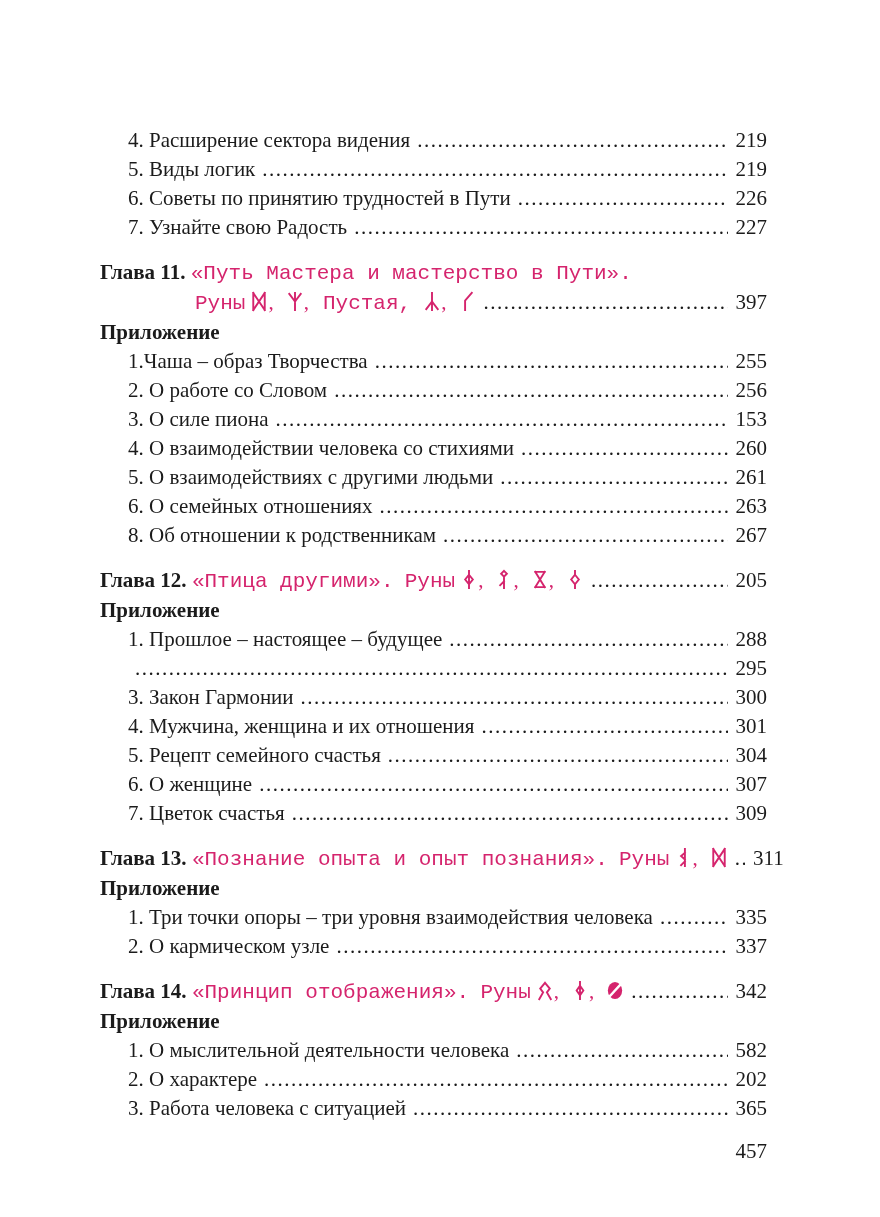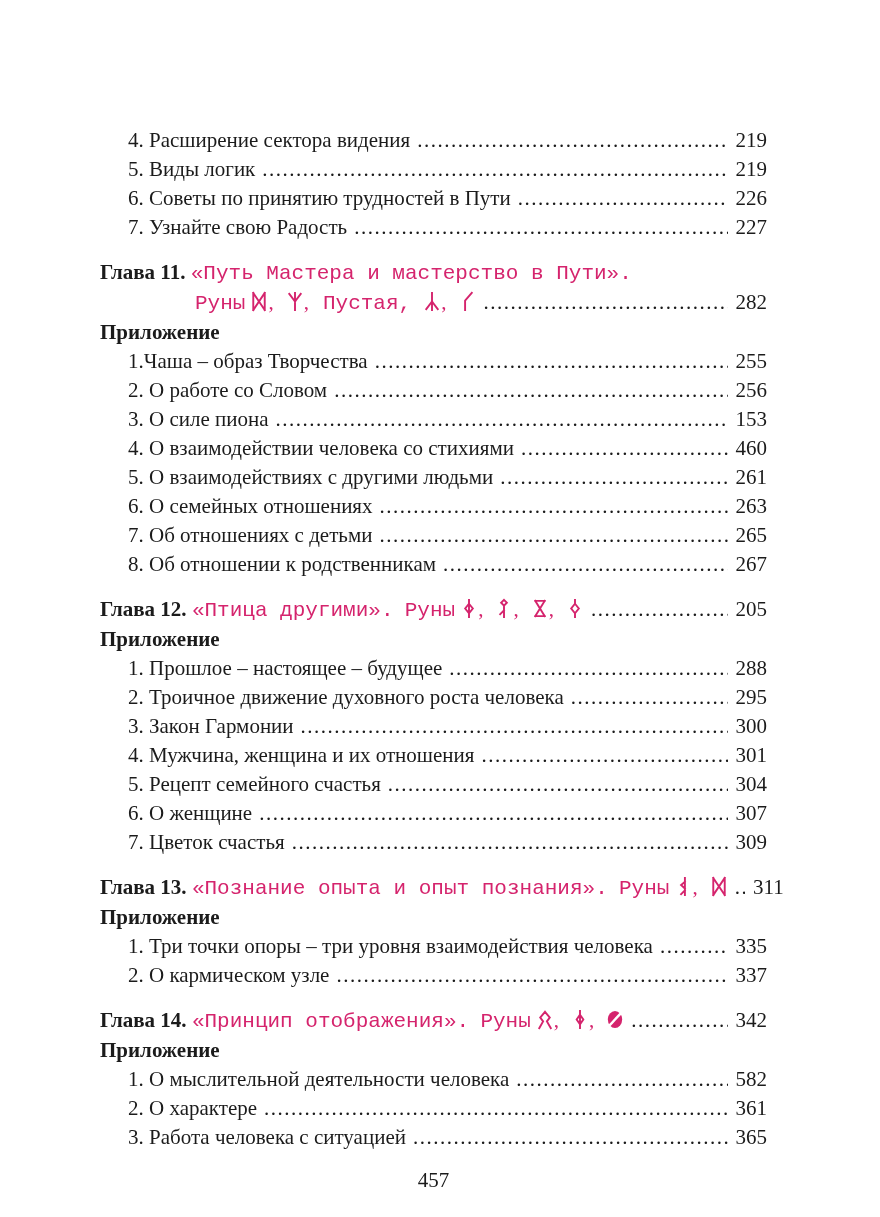--- a/index.html
+++ b/index.html
@@ -63,21 +63,21 @@
     stroke-width:2;
     stroke-linecap:square;
     stroke-linejoin:miter;
   }
   .rune .fl{fill:var(--accent);stroke:none;}
   .rune .wh{fill:none;stroke:#ffffff;stroke-width:2.6;stroke-linecap:round;}
   .rune-comma{color:var(--accent);margin-right:7px;}
   .empty-rune{margin:0 7px 0 7px;}
   .folio{
     margin-top:14px;
-    text-align:center;
+    text-align:right;
     font-size:21px;
     line-height:29px;
   }
 </style>
 </head>
 <body>
 
 <div class="page">
 
   <div class="toc-line lvl-item">
@@ -114,21 +114,21 @@
             <path class="st" d="M3 2 V20 M15 2 V20 M3 2 L15 20 M15 2 L3 20"></path>
           </svg><span class="rune-comma">,</span><svg class="rune" viewBox="0 0 18 22">
             <path class="st" d="M9 2 V20 M9 11 L3 3 M9 11 L15 3"></path>
           </svg><span class="rune-comma">,</span><span class="accent empty-rune">Пустая,</span><svg class="rune" viewBox="0 0 18 22">
             <path class="st" d="M9 2 V20 M9 11 L3 19 M9 11 L15 19"></path>
           </svg><span class="rune-comma">,</span><svg class="rune" viewBox="0 0 18 22">
             <path class="st" d="M14 2 L7 10 L7 20"></path>
           </svg>
       </span>
       <span class="dots"></span>
-      <span class="pagenum">282</span>
+      <span class="pagenum">397</span>
     </div>
     <div class="toc-line">
       <span class="line-text bold">Приложение</span>
     </div>
     <div class="toc-line lvl-item">
       <span class="line-text">1.Чаша – образ Творчества</span>
       <span class="dots"></span>
       <span class="pagenum">255</span>
     </div>
     <div class="toc-line lvl-item">
@@ -137,36 +137,31 @@
       <span class="pagenum">256</span>
     </div>
     <div class="toc-line lvl-item">
       <span class="line-text">3. О силе пиона</span>
       <span class="dots"></span>
       <span class="pagenum">153</span>
     </div>
     <div class="toc-line lvl-item">
       <span class="line-text">4. О взаимодействии человека со стихиями</span>
       <span class="dots"></span>
-      <span class="pagenum">460</span>
+      <span class="pagenum">260</span>
     </div>
     <div class="toc-line lvl-item">
       <span class="line-text">5. О взаимодействиях с другими людьми</span>
       <span class="dots"></span>
       <span class="pagenum">261</span>
     </div>
     <div class="toc-line lvl-item">
       <span class="line-text">6. О семейных отношениях</span>
       <span class="dots"></span>
       <span class="pagenum">263</span>
-    </div>
-    <div class="toc-line lvl-item">
-      <span class="line-text">7. Об отношениях с детьми</span>
-      <span class="dots"></span>
-      <span class="pagenum">265</span>
     </div>
     <div class="toc-line lvl-item">
       <span class="line-text">8. Об отношении к родственникам</span>
       <span class="dots"></span>
       <span class="pagenum">267</span>
     </div>
   </div>
 
   <div class="chapter-block">
     <div class="toc-line">
@@ -188,21 +183,20 @@
     </div>
     <div class="toc-line">
       <span class="line-text bold">Приложение</span>
     </div>
     <div class="toc-line lvl-item">
       <span class="line-text">1. Прошлое – настоящее – будущее</span>
       <span class="dots"></span>
       <span class="pagenum">288</span>
     </div>
     <div class="toc-line lvl-item">
-      <span class="line-text">2. Троичное движение духовного роста человека</span>
       <span class="dots"></span>
       <span class="pagenum">295</span>
     </div>
     <div class="toc-line lvl-item">
       <span class="line-text">3. Закон Гармонии</span>
       <span class="dots"></span>
       <span class="pagenum">300</span>
     </div>
     <div class="toc-line lvl-item">
       <span class="line-text">4. Мужчина, женщина и их отношения</span>
@@ -276,21 +270,21 @@
       <span class="line-text bold">Приложение</span>
     </div>
     <div class="toc-line lvl-item">
       <span class="line-text">1. О мыслительной деятельности человека</span>
       <span class="dots"></span>
       <span class="pagenum">582</span>
     </div>
     <div class="toc-line lvl-item">
       <span class="line-text">2. О характере</span>
       <span class="dots"></span>
-      <span class="pagenum">361</span>
+      <span class="pagenum">202</span>
     </div>
     <div class="toc-line lvl-item">
       <span class="line-text">3. Работа человека с ситуацией</span>
       <span class="dots"></span>
       <span class="pagenum">365</span>
     </div>
   </div>
 
   <div class="folio">457</div>
 

